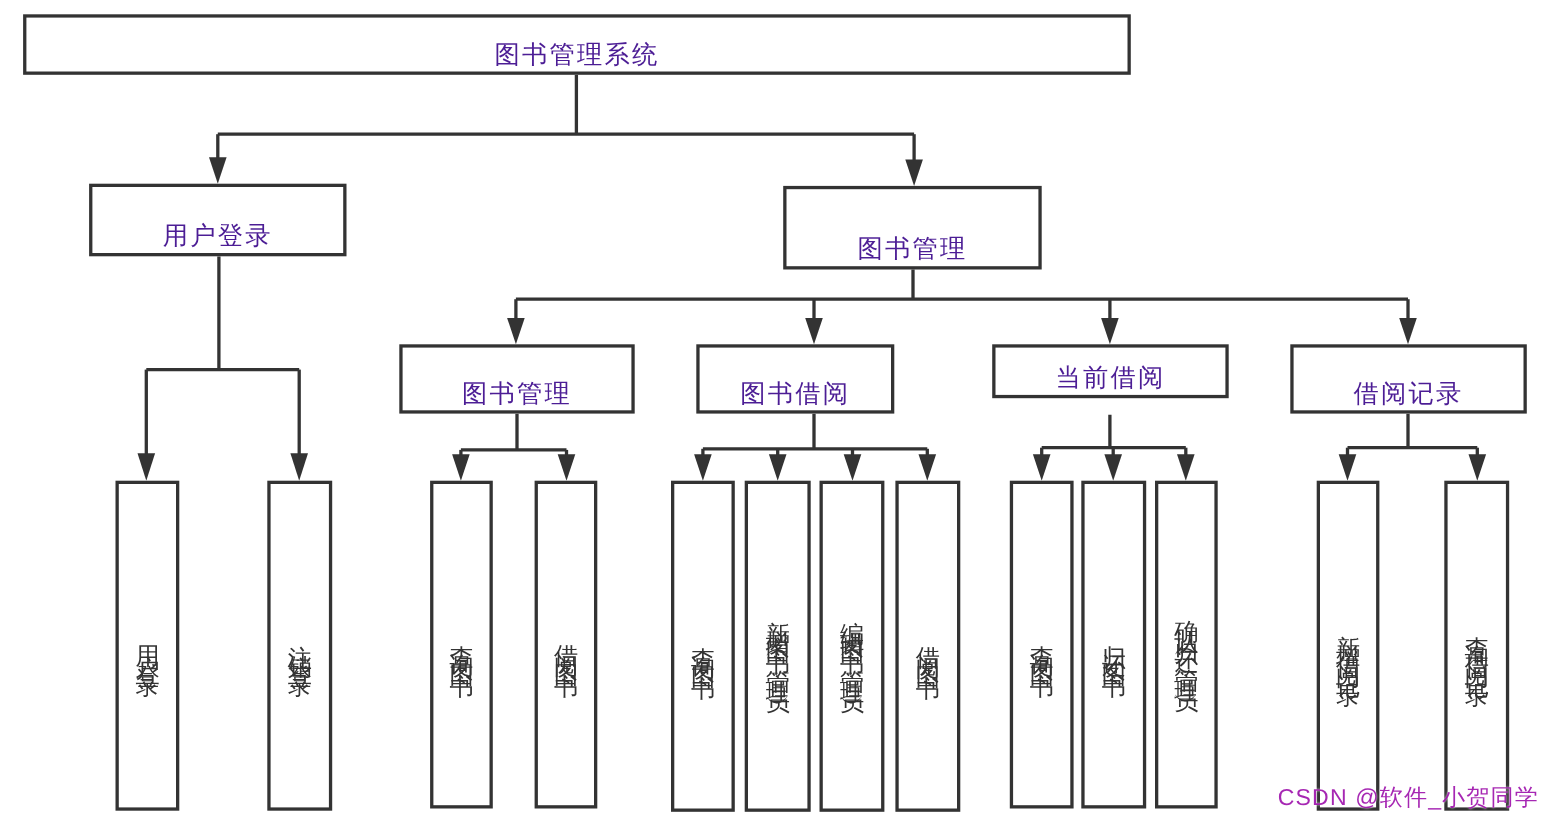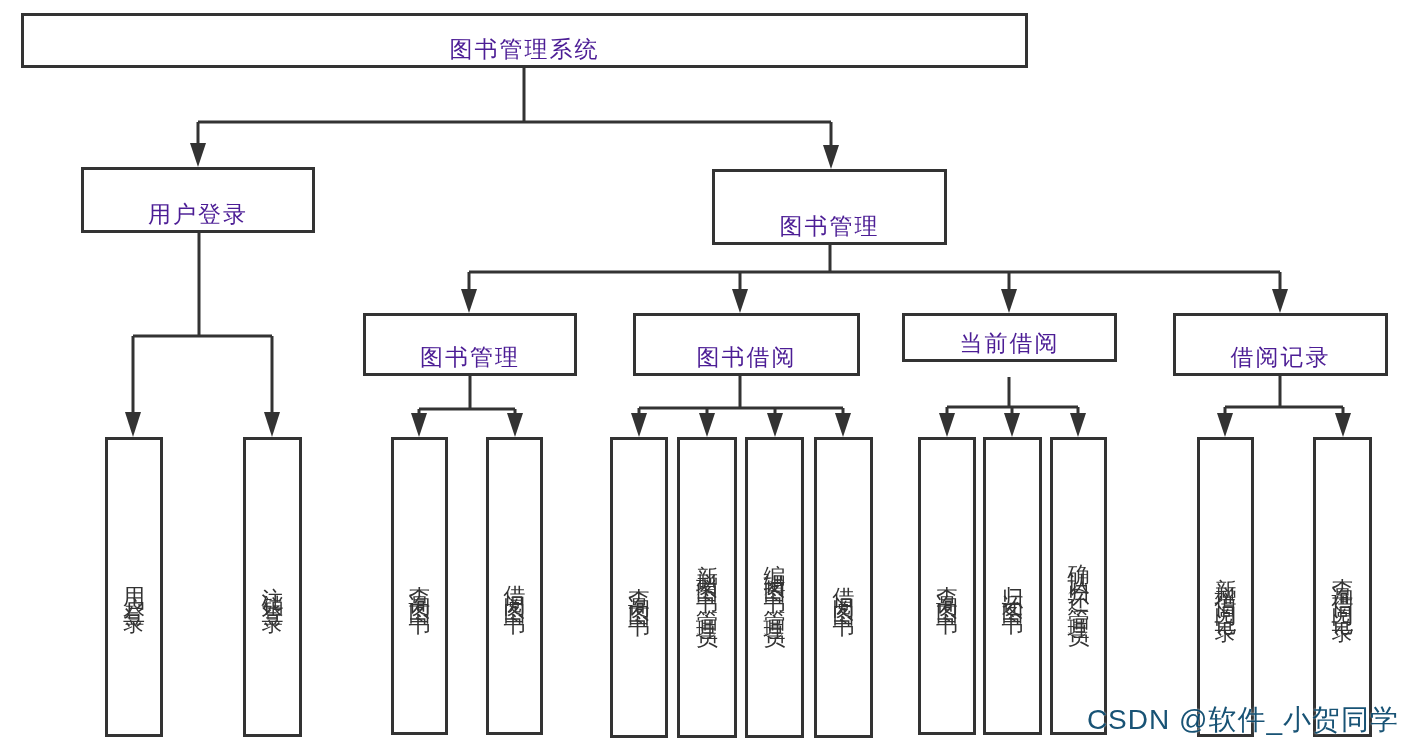--- a/index.html
+++ b/index.html
@@ -18,21 +18,21 @@
   .vbox{
     position:absolute;box-sizing:border-box;border:3px solid #333333;background:#ffffff;
     display:flex;align-items:center;justify-content:center;
   }
   .vbox span{
     writing-mode:vertical-rl;text-orientation:mixed;
     font-size:22px;letter-spacing:9px;line-height:1.1;color:#333333;white-space:nowrap;
   }
   .watermark{
     position:absolute;right:6px;bottom:8px;z-index:5;
-    font-size:28px;color:#0c4a6e;letter-spacing:1px;opacity:.95;
+    font-size:21px;color:#a21caf;letter-spacing:1px;opacity:.95;
     text-shadow:0 0 2px #ffffff;
   }
 </style>
 </head>
 <body>
 
 <div class="stage">
 
   <svg class="wires" width="1405" height="747" viewBox="0 0 1405 747">
     <g>
@@ -110,21 +110,21 @@
   <div class="vbox" style="left:105px;top:437px;width:58px;height:300px">
     <span>用户登录</span>
   </div>
   <div class="vbox" style="left:243px;top:437px;width:59px;height:300px">
     <span>注销登录</span>
   </div>
 
   <div class="hbox" style="left:363px;top:313px;width:214px;height:63px">
     <span>图书管理</span>
   </div>
-  <div class="hbox" style="left:633px;top:313px;width:227px;height:63px">
+  <div class="hbox" style="left:633px;top:313px;width:180px;height:63px">
     <span>图书借阅</span>
   </div>
   <div class="hbox" style="left:902px;top:313px;width:215px;height:49px">
     <span>当前借阅</span>
   </div>
   <div class="hbox" style="left:1173px;top:313px;width:215px;height:63px">
     <span>借阅记录</span>
   </div>
 
   <div class="vbox" style="left:391px;top:437px;width:57px;height:298px">

